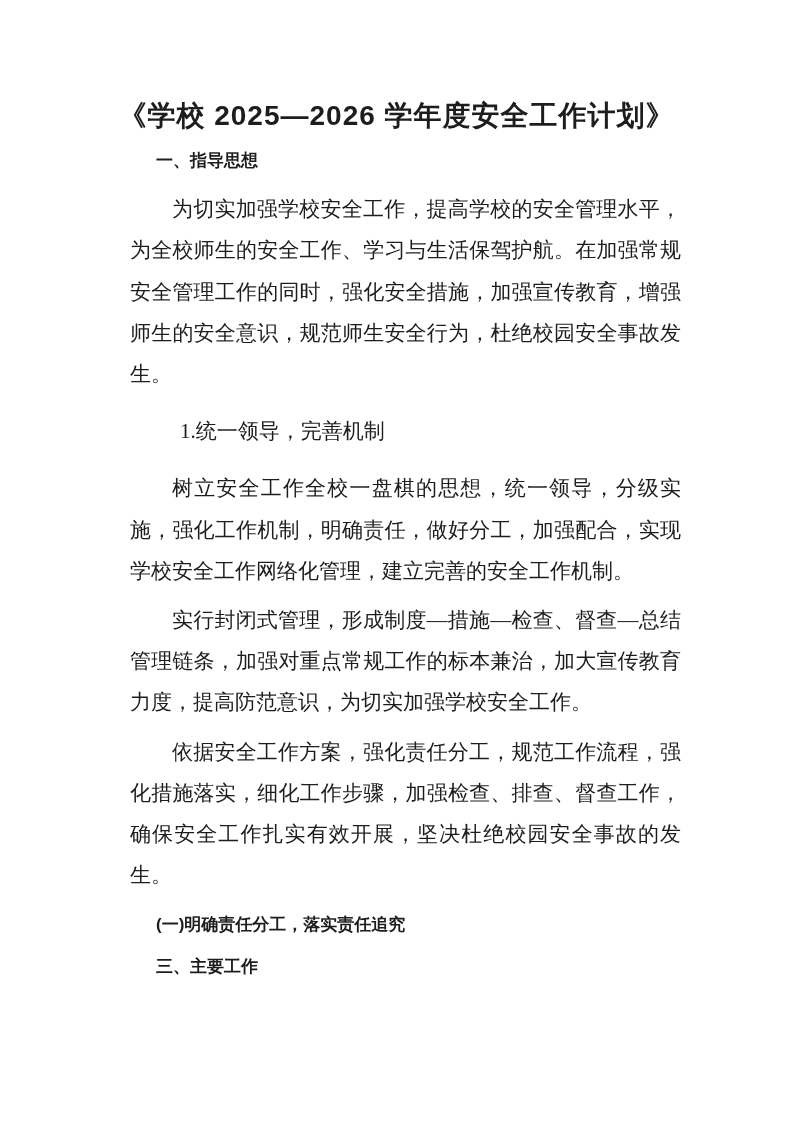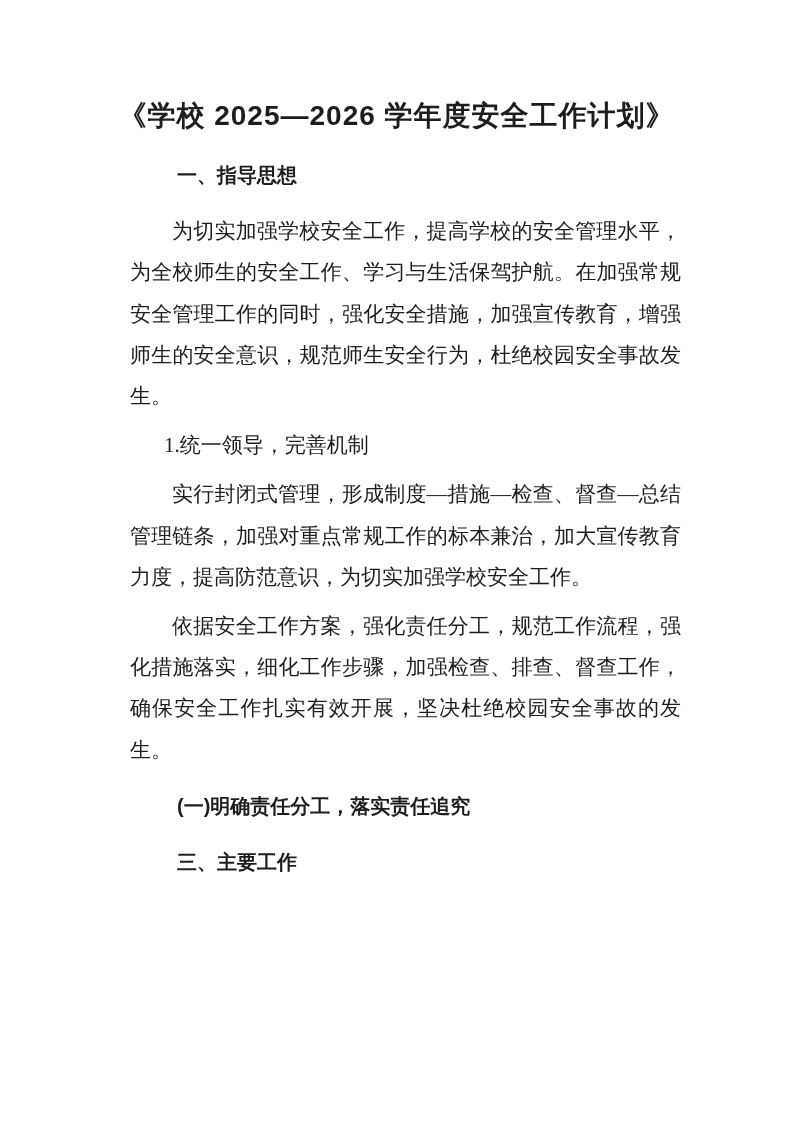--- a/index.html
+++ b/index.html
@@ -25,29 +25,29 @@
     margin: 0 -104px 0 -122px;
     font-family: "Liberation Sans", "DejaVu Sans", sans-serif;
     font-weight: 700;
     font-size: 28px;
     line-height: 48px;
     text-align: center;
     letter-spacing: 1px;
     white-space: nowrap;
   }
   .h-bold {
-    margin: 15px;
+    margin: 0;
     font-family: "Liberation Sans", "DejaVu Sans", sans-serif;
     font-weight: 700;
-    font-size: 20px;
+    font-size: 17px;
     line-height: 41.2px;
     text-indent: 2em;
   }
   .sub-item {
-    margin: 0;
+    margin: 16px;
     font-family: "Liberation Serif", "DejaVu Serif", serif;
     font-weight: 400;
     font-size: 21px;
     line-height: 41.2px;
     text-indent: 2em;
   }
   .para {
     margin: 8px;
     font-family: "Liberation Serif", "DejaVu Serif", serif;
     font-weight: 400;
@@ -67,20 +67,21 @@
 <div class="page">
   <h1 class="doc-title">《学校 2025—2026 学年度安全工作计划》</h1>
 
   <h2 class="h-bold">一、指导思想</h2>
 
   <p class="para">为切实加强学校安全工作，提高学校的安全管理水平，为全校师生的安全工作、学习与生活保驾护航。在加强常规安全管理工作的同时，强化安全措施，加强宣传教育，增强师生的安全意识，规范师生安全行为，杜绝校园安全事故发生。</p>
 
 
   <p class="sub-item">1.统一领导，完善机制</p>
 
+  <p class="para">树立安全工作全校一盘棋的思想，统一领导，分级实施，强化工作机制，明确责任，做好分工，加强配合，实现学校安全工作网络化管理，建立完善的安全工作机制。</p>
 
 
   <p class="para">实行封闭式管理，形成制度—措施—检查、督查—总结管理链条，加强对重点常规工作的标本兼治，加大宣传教育力度，提高防范意识，为切实加强学校安全工作。</p>
 
 
   <p class="para">依据安全工作方案，强化责任分工，规范工作流程，强化措施落实，细化工作步骤，加强检查、排查、督查工作，确保安全工作扎实有效开展，坚决杜绝校园安全事故的发生。</p>
 
   <h2 class="h-bold">(一)明确责任分工，落实责任追究</h2>
 
   <h2 class="h-bold">三、主要工作</h2>

